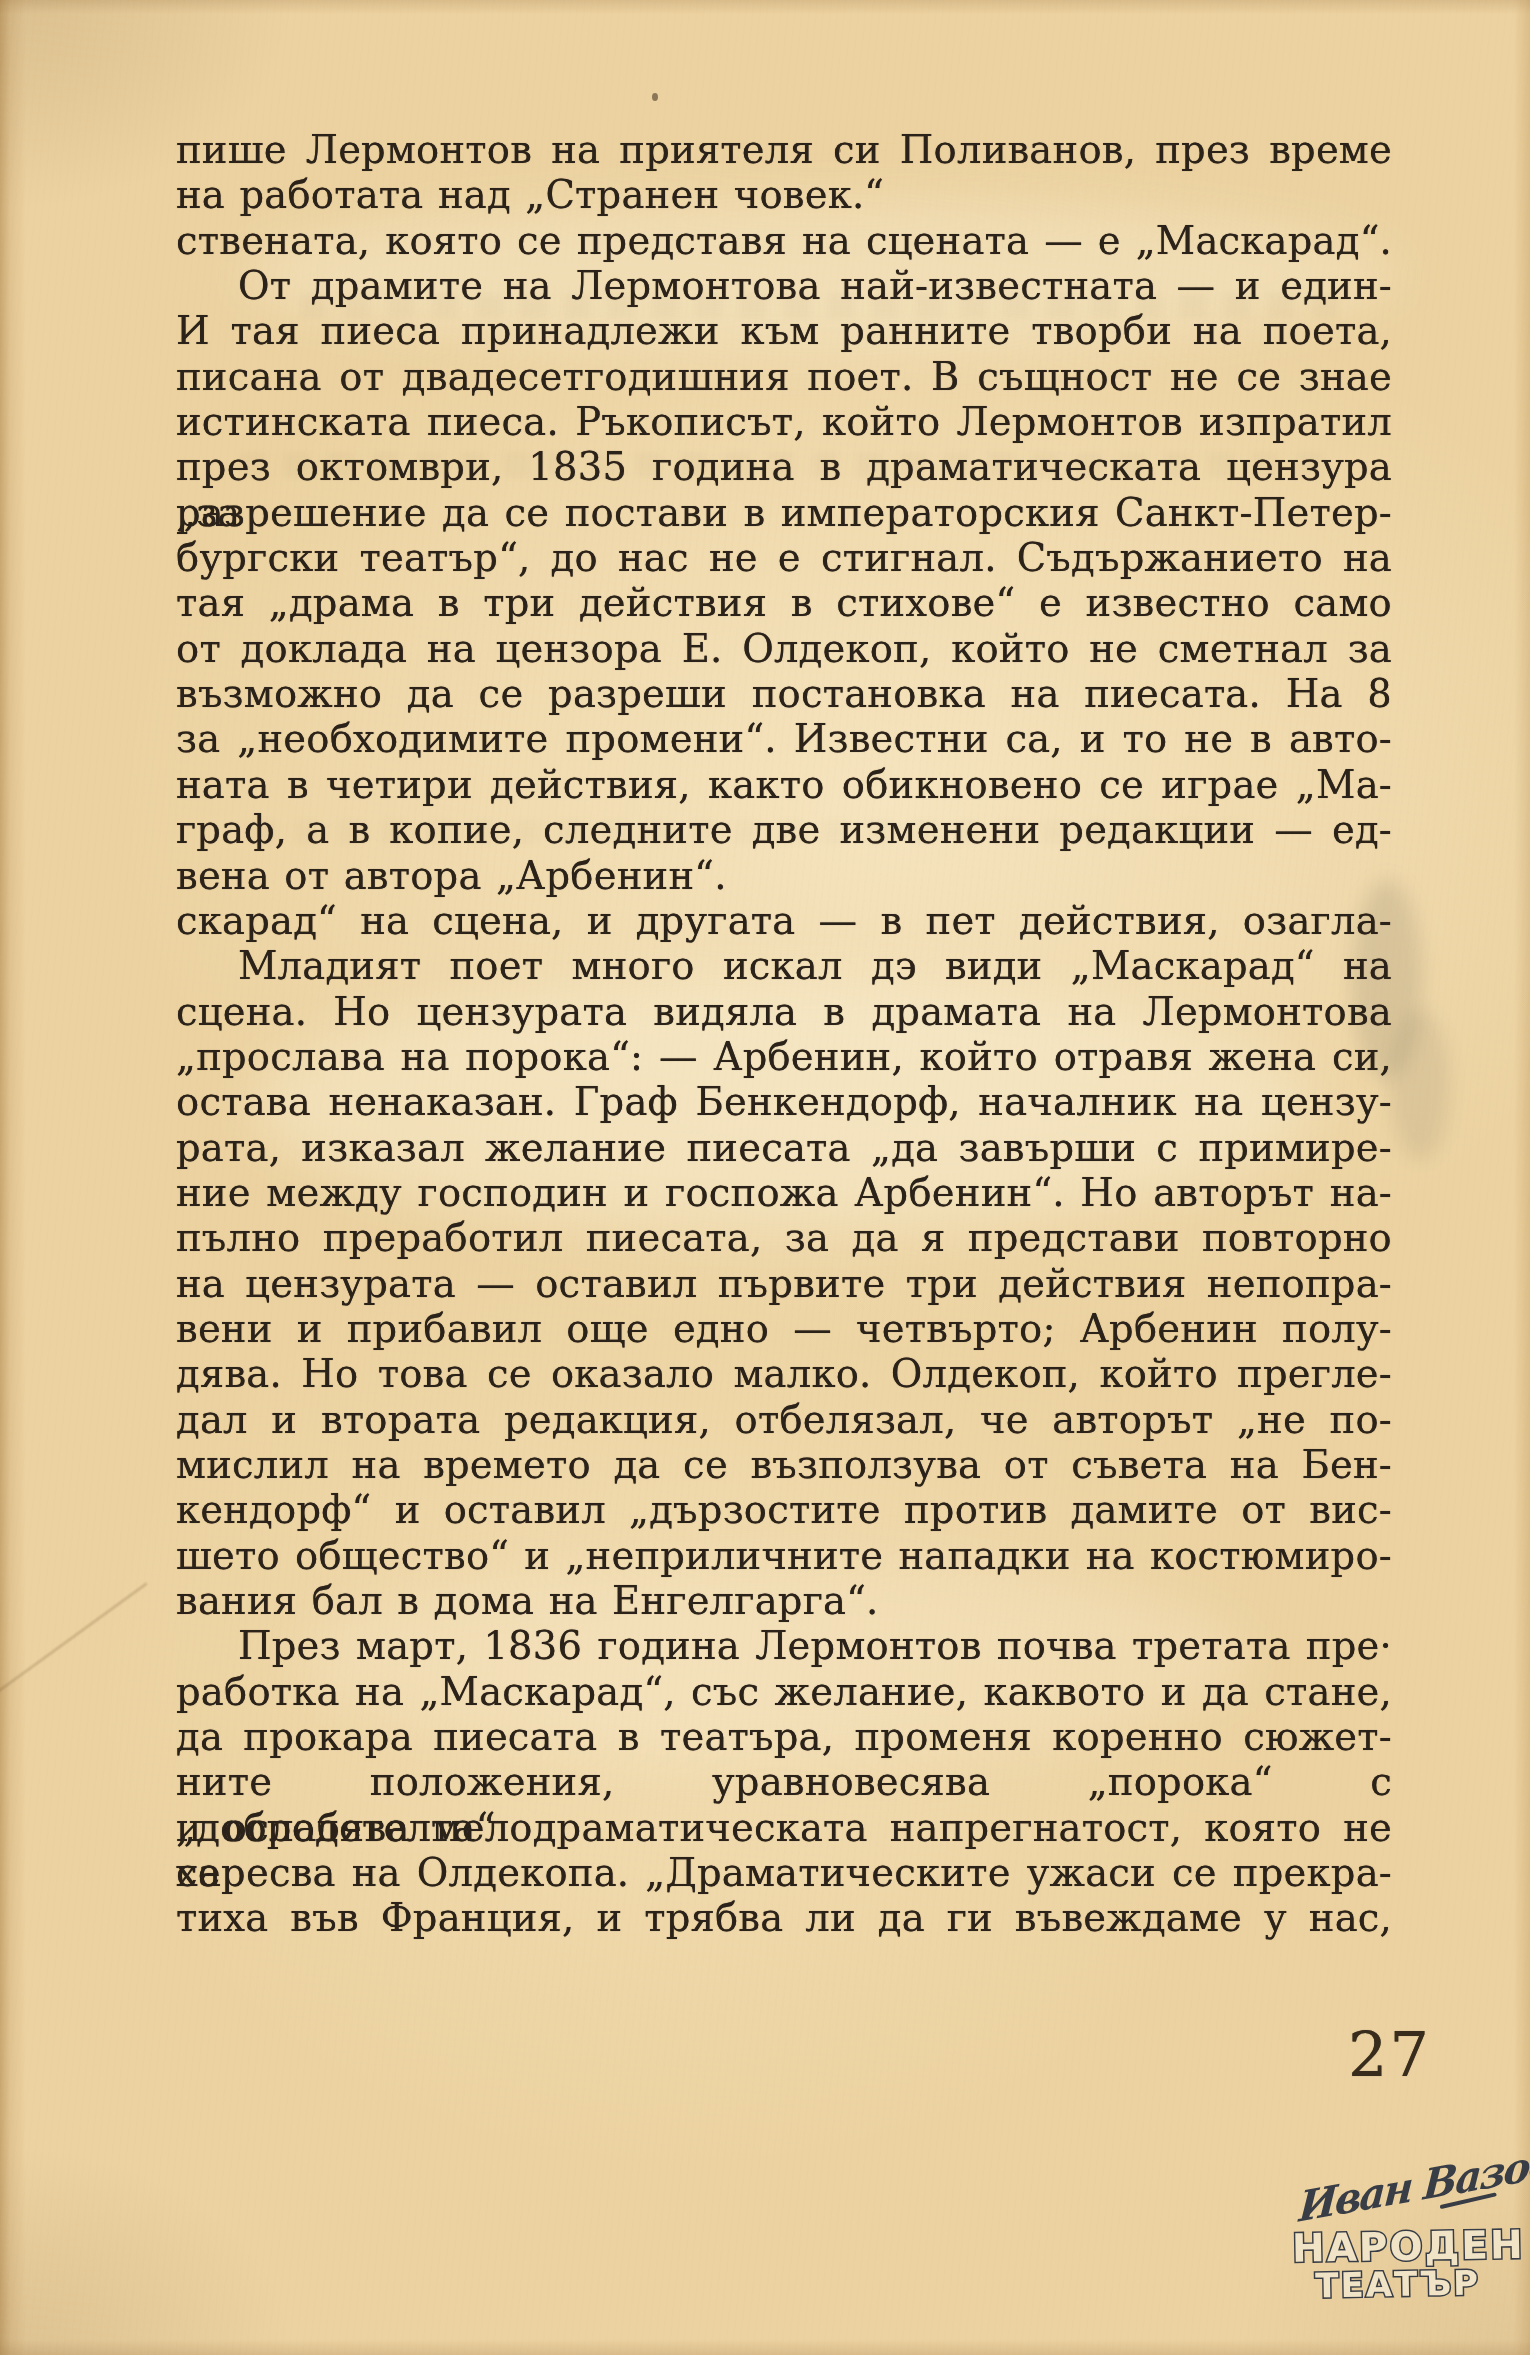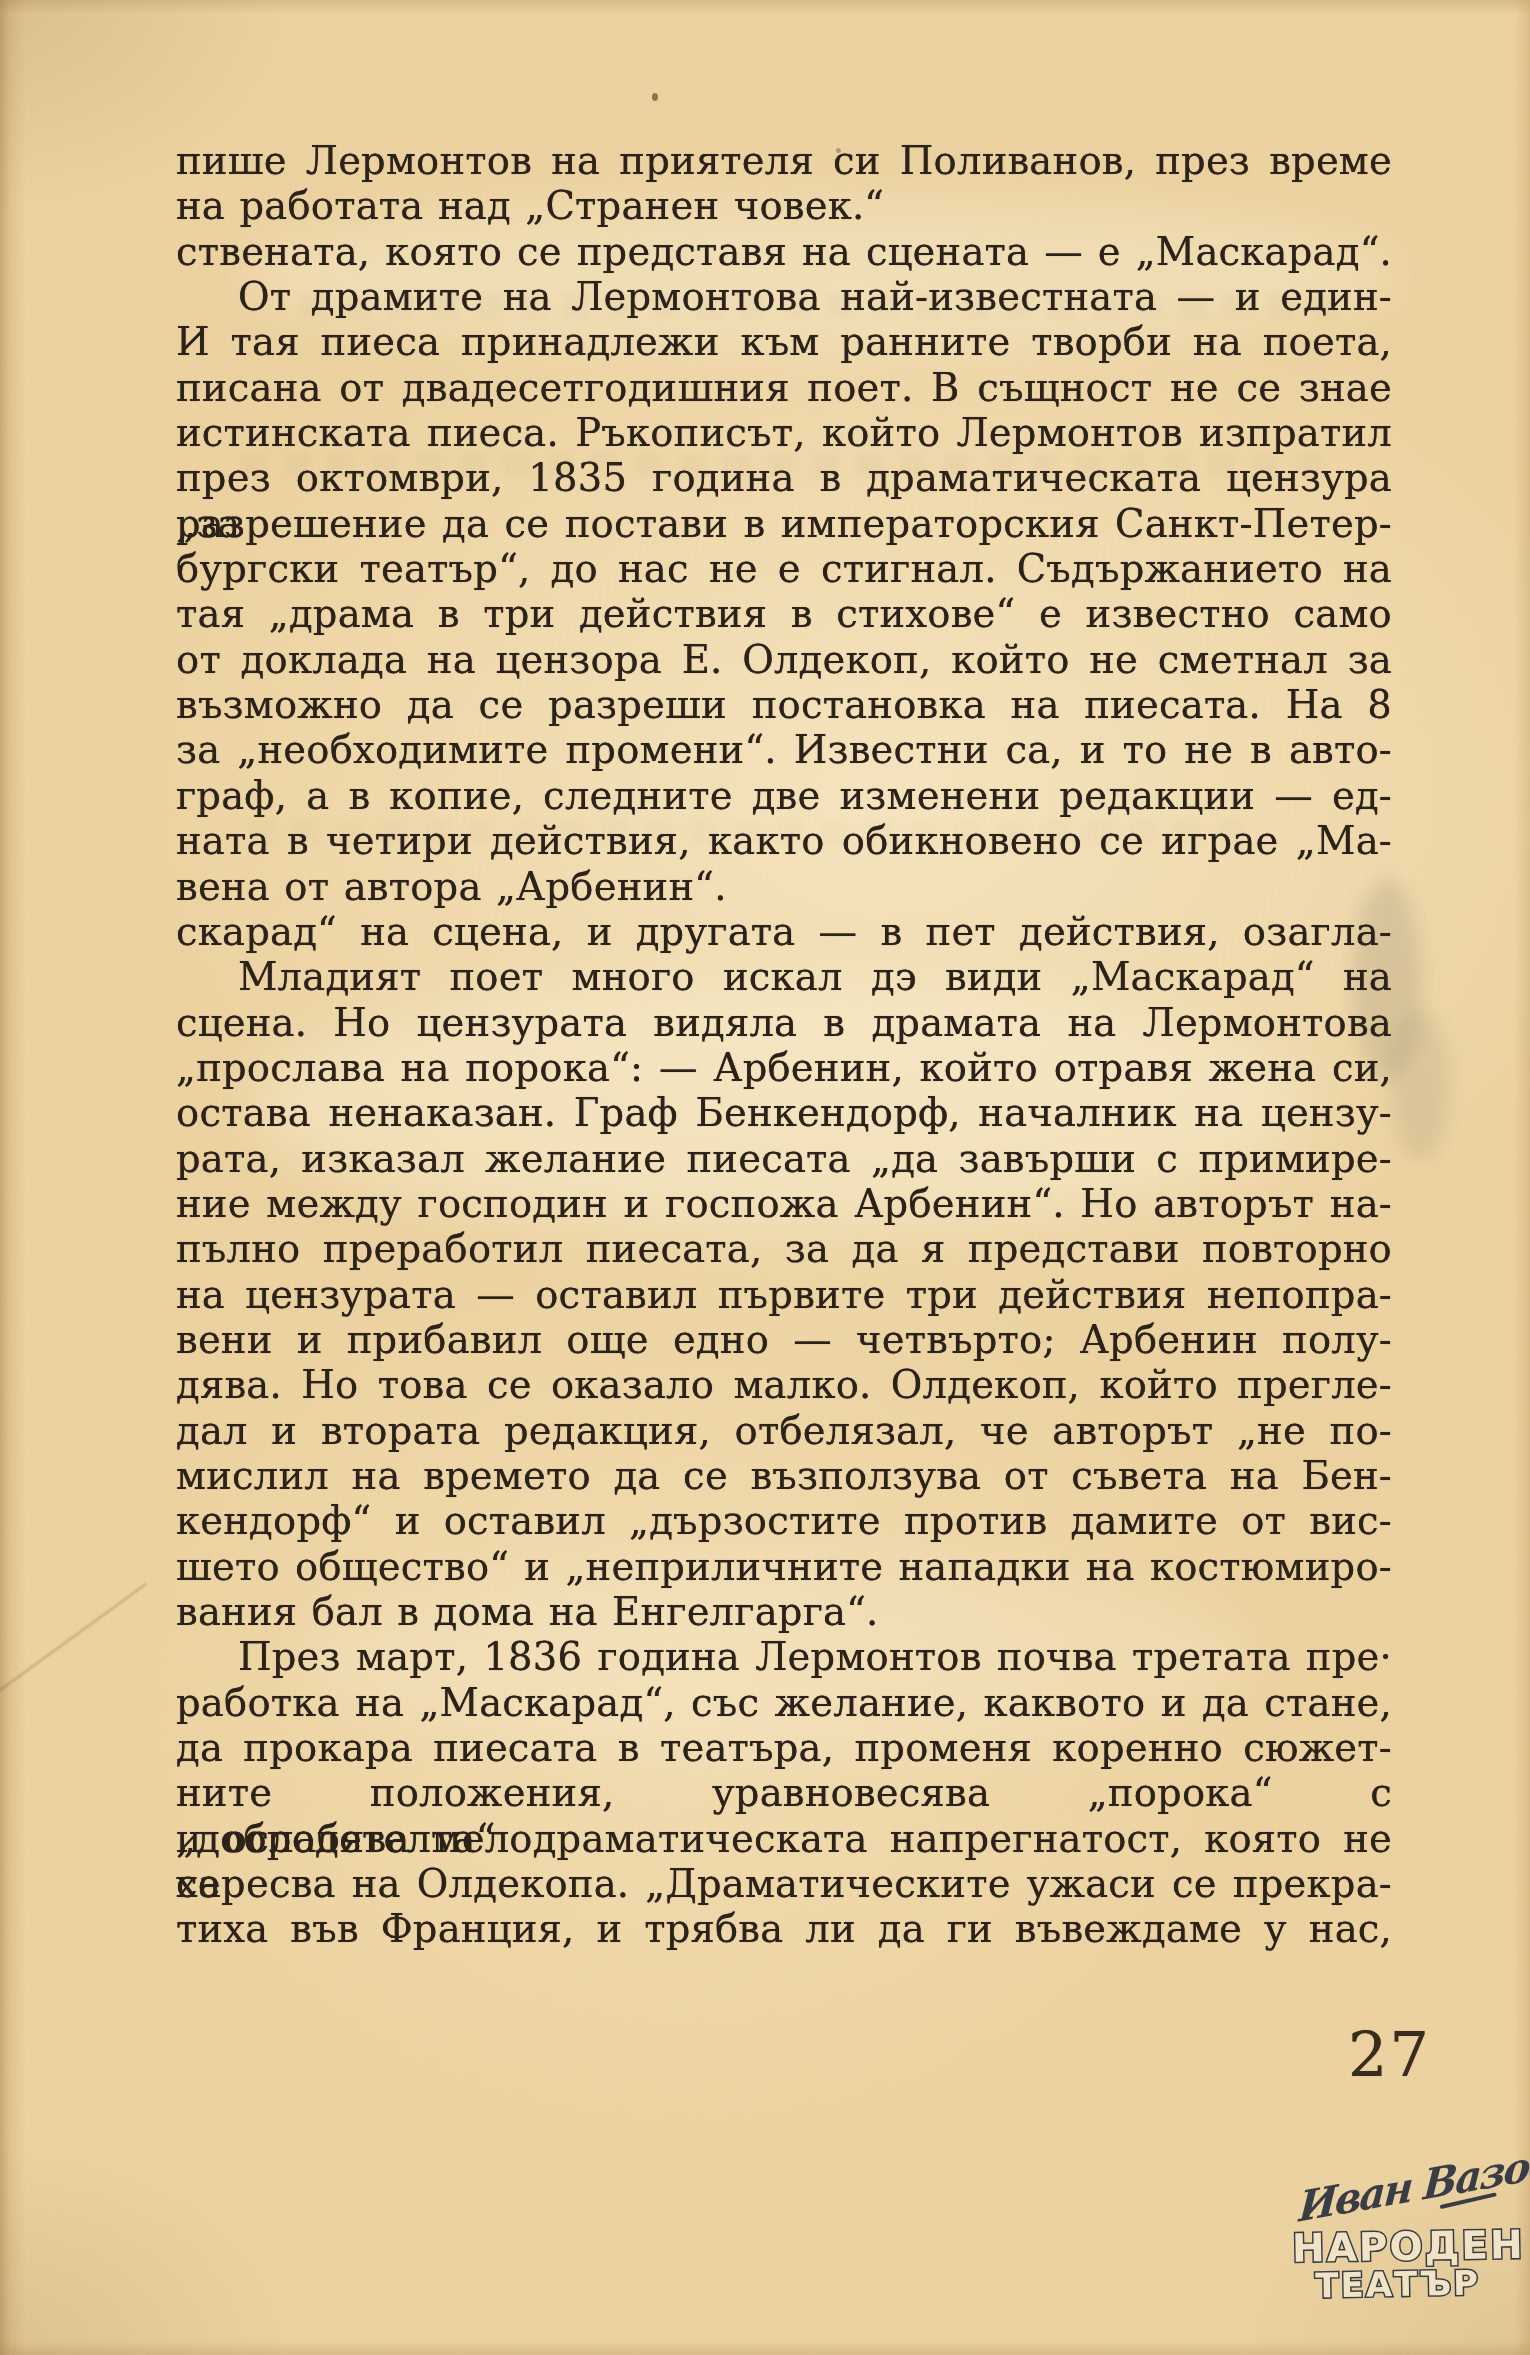--- a/index.html
+++ b/index.html
@@ -32,21 +32,21 @@
   .light-patch{position:absolute;border-radius:50%;filter:blur(26px);pointer-events:none;}
   .ghost-band{position:absolute;filter:blur(3px);pointer-events:none;
     background:repeating-linear-gradient(90deg, rgba(140,125,85,0.16) 0 26px, rgba(140,125,85,0.02) 26px 44px);
     opacity:0.30;}
   .smudge{position:absolute;filter:blur(9px);pointer-events:none;background:rgba(108,99,84,0.17);border-radius:50%;}
   .crease{position:absolute;width:200px;height:2px;background:rgba(96,66,32,0.30);filter:blur(1px);
     transform:rotate(-36deg);transform-origin:left center;pointer-events:none;}
   .speck{position:absolute;background:rgba(58,44,28,0.55);border-radius:50%;pointer-events:none;}
 
   .text-block{
-    position:absolute;left:176px;top:138px;width:1216px;
+    position:absolute;left:176px;top:127px;width:1216px;
     font-size:38.5px;line-height:45.35px;
     color:var(--ink,#2b2219);
     text-shadow:0 0 0.7px rgba(43,34,25,0.85);
     letter-spacing:0.2px;word-spacing:2px;
   }
   .line{text-align:justify;text-align-last:justify;height:45.35px;}
   .line.noju{text-align-last:left;}
   .line.ind{text-indent:62px;}
 
   .page-number{
@@ -100,22 +100,22 @@
       <div class="line">И тая пиеса принадлежи към ранните творби на поета,</div>
       <div class="line">писана от двадесетгодишния поет. В същност не се знае</div>
       <div class="line">истинската пиеса. Ръкописът, който Лермонтов изпратил</div>
       <div class="line">през октомври, 1835 година в драматическата цензура „за</div>
       <div class="line">разрешение да се постави в императорския Санкт-Петер-</div>
       <div class="line">бургски театър“, до нас не е стигнал. Съдържанието на</div>
       <div class="line">тая „драма в три действия в стихове“ е известно само</div>
       <div class="line">от доклада на цензора Е. Олдекоп, който не сметнал за</div>
       <div class="line">възможно да се разреши постановка на пиесата. На 8</div>
       <div class="line">за „необходимите промени“. Известни са, и то не в авто-</div>
+      <div class="line">ната в четири действия, както обикновено се играе „Ма-</div>
       <div class="line">граф, а в копие, следните две изменени редакции — ед-</div>
-      <div class="line">ната в четири действия, както обикновено се играе „Ма-</div>
       <div class="line noju">вена от автора „Арбенин“.</div>
       <div class="line">скарад“ на сцена, и другата — в пет действия, озагла-</div>
       <div class="line ind">Младият поет много искал дэ види „Маскарад“ на</div>
       <div class="line">сцена. Но цензурата видяла в драмата на Лермонтова</div>
       <div class="line">„прослава на порока“: — Арбенин, който отравя жена си,</div>
       <div class="line">остава ненаказан. Граф Бенкендорф, началник на цензу-</div>
       <div class="line">рата, изказал желание пиесата „да завърши с примире-</div>
       <div class="line">ние между господин и госпожа Арбенин“. Но авторът на-</div>
       <div class="line">пълно преработил пиесата, за да я представи повторно</div>
       <div class="line">на цензурата — оставил първите три действия непопра-</div>

